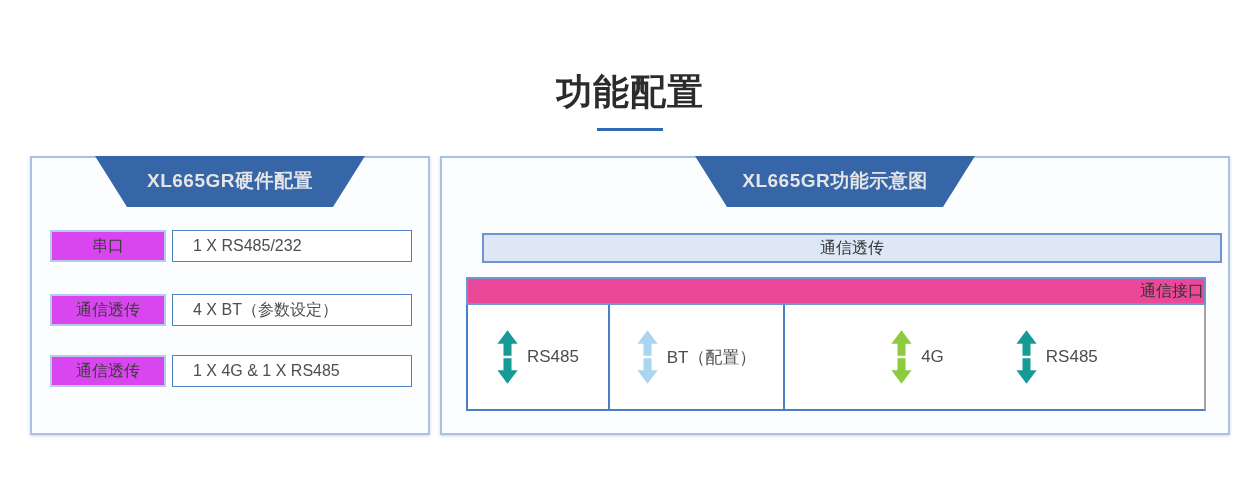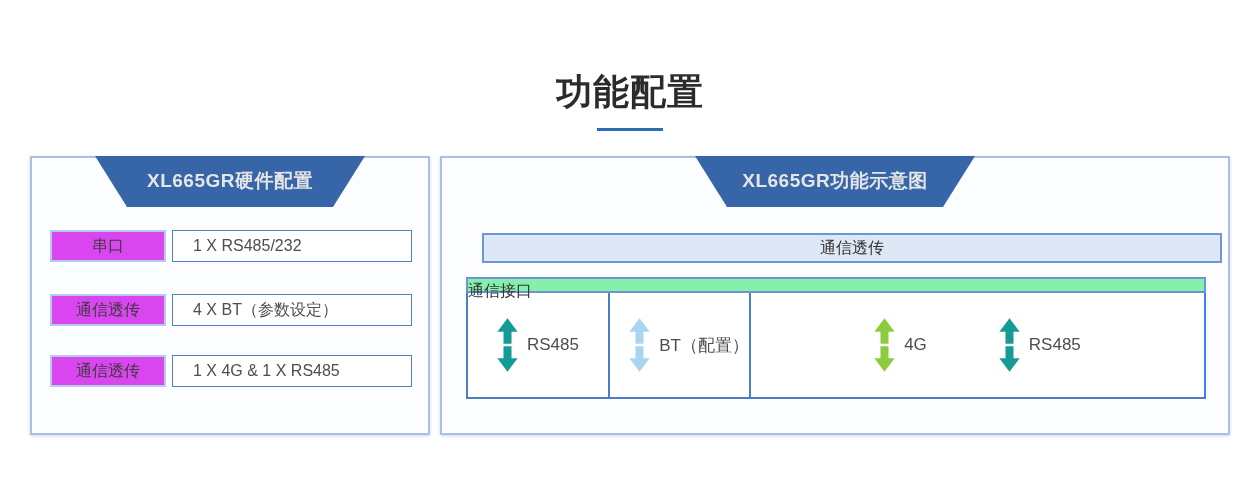--- a/index.html
+++ b/index.html
@@ -47,33 +47,33 @@
     font-size:16px;color:#4e4e4e;line-height:29px;padding-left:20px;
   }
   
   .bar{
     position:absolute;top:75px;left:40px;width:740px;height:30px;box-sizing:border-box;
     background:#dde7f5;border:2px solid #6f94d6;
     font-size:16px;color:#333333;text-align:center;line-height:26px;
   }
   .iftable{position:absolute;top:119px;left:24px;width:740px;box-sizing:border-box;}
   .if-header{
-    height:16px;box-sizing:border-box;
-    background:#86efac;border:2px solid #6f94d6;
-    font-size:16px;color:#333333;text-align:left;line-height:24px;
+    height:28px;box-sizing:border-box;
+    background:#ec4899;border:2px solid #6f94d6;
+    font-size:16px;color:#333333;text-align:right;line-height:24px;
   }
   .if-body{
     display:flex;height:106px;box-sizing:border-box;background:#ffffff;
-    border-left:2px solid #4a7ec6;border-right:2px solid #3b82f6;border-bottom:2px solid #4a7ec6;
+    border-left:2px solid #4a7ec6;border-right:2px solid #a3a3a3;border-bottom:2px solid #4a7ec6;
   }
   .if-cell{
     display:flex;align-items:center;justify-content:center;gap:9px;box-sizing:border-box;
   }
   .c1{width:142px;border-right:2px solid #4a7ec6;}
-  .c2{width:141px;border-right:2px solid #4a7ec6;justify-content:flex-end;}
+  .c2{width:175px;border-right:2px solid #4a7ec6;}
   .c3{flex:1;gap:72px;}
   .if-group{display:flex;align-items:center;gap:9px;}
   .cell-label{font-size:17px;color:#4d4d4d;white-space:nowrap;}
   .arrow{display:inline-flex;line-height:0;}
 </style>
 </head>
 <body>
 
 <div class="title-wrap">
   <h1 class="page-title">功能配置</h1>

